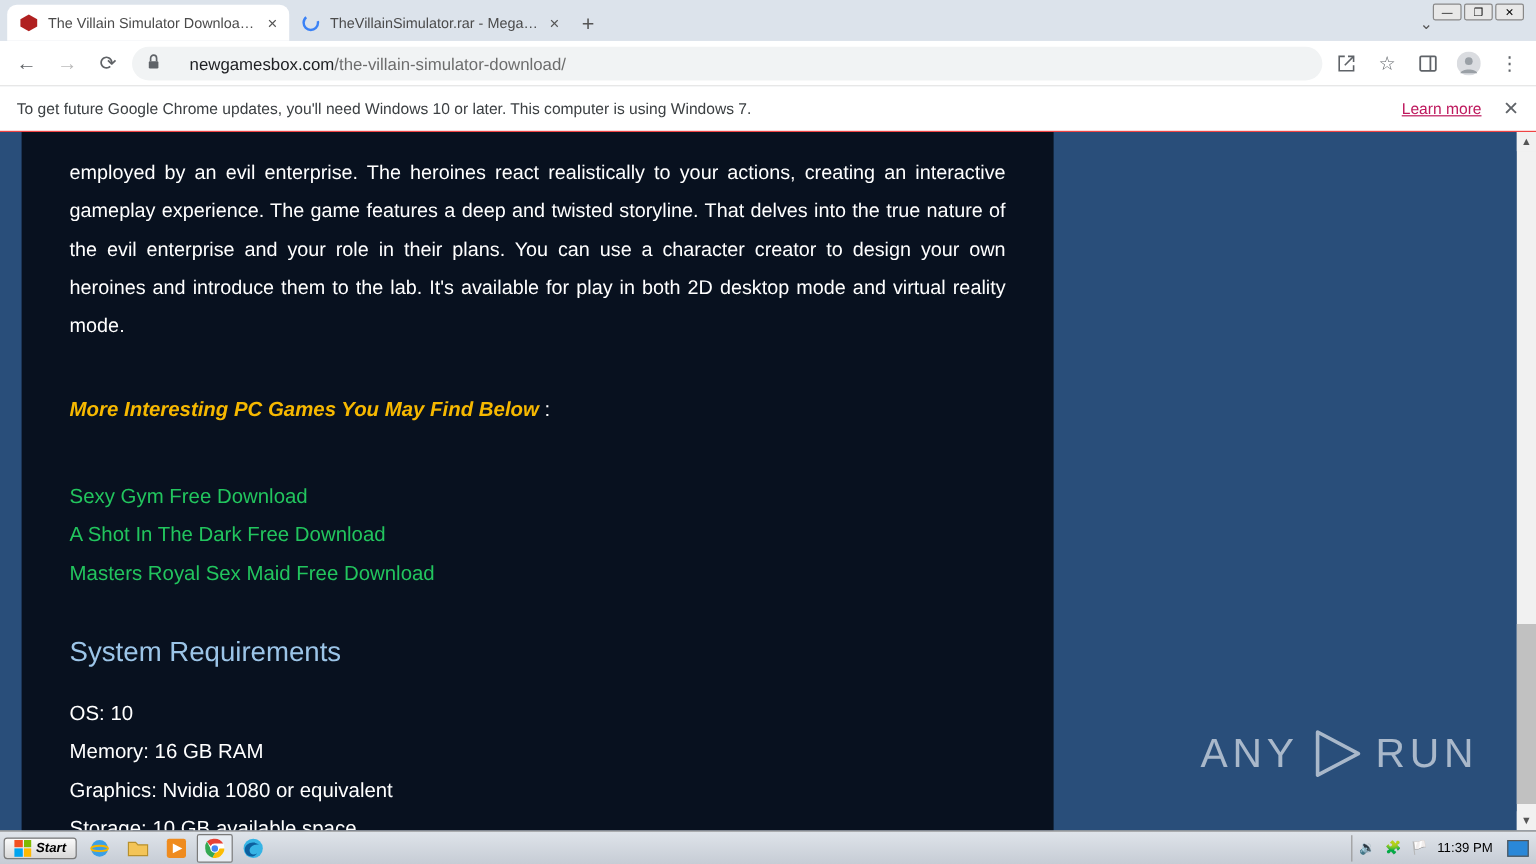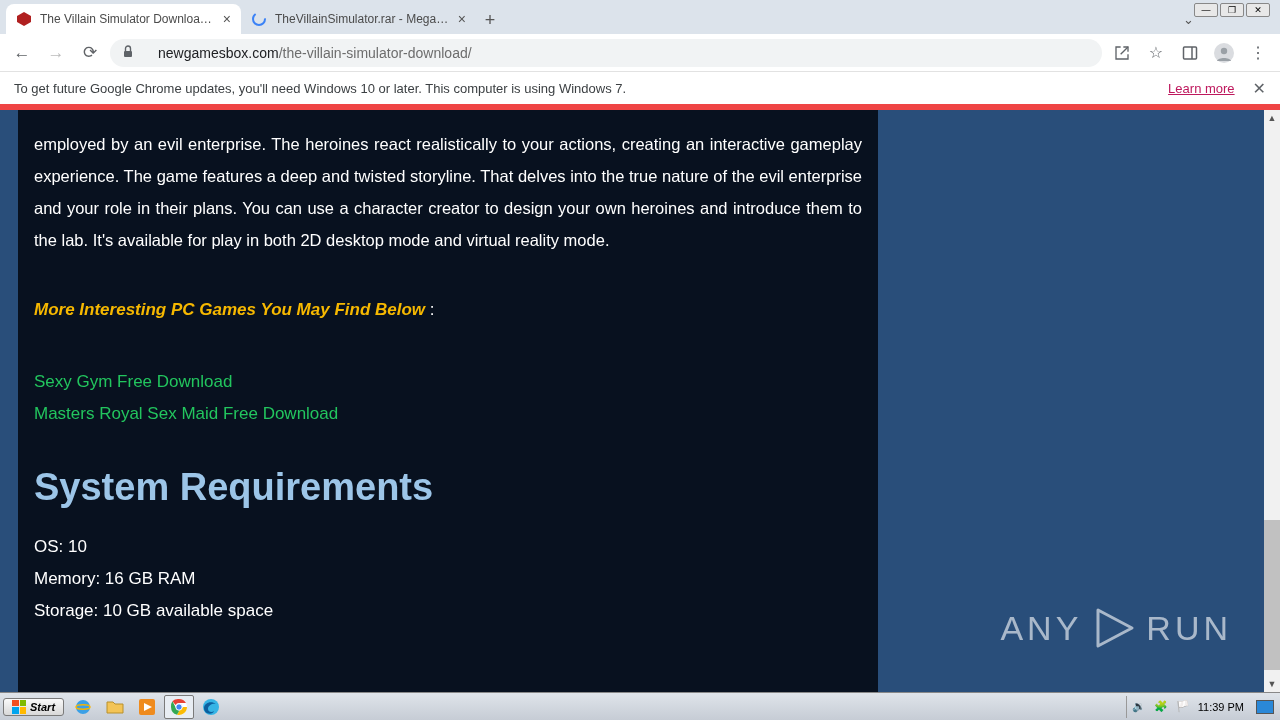--- a/index.html
+++ b/index.html
@@ -23,38 +23,38 @@
 .addrbar { height:38px; background:#fff; display:flex; align-items:center; padding:0 8px; gap:6px; border-bottom:1px solid #e2e2e2; }
 .nav-btn { width:28px; height:28px; display:flex; align-items:center; justify-content:center; color:#606367; font-size:17px; border-radius:50%; }
 .nav-btn.disabled { color:#bbb; }
 .urlbox { flex:1; height:28px; background:#f1f3f4; border-radius:14px; display:flex; align-items:center; padding:0 12px; gap:24px; font-size:14px; }
 .lock { color:#5f6368; font-size:12px; }
 .url-domain { color:#202124; }
 .url-path { color:#6d6d6d; }
 .rico { width:28px; height:28px; display:flex; align-items:center; justify-content:center; color:#5f6368; }
 
 
-.infobar { height:38px; background:#fff; border-bottom:6px solid #ef4444; display:flex; align-items:center; padding:0 14px; font-size:13px; color:#3c4043; justify-content:space-between; }
+.infobar { height:38px; background:#fff; border-bottom:1px solid #ef4444; display:flex; align-items:center; padding:0 14px; font-size:13px; color:#3c4043; justify-content:space-between; }
 .infobar .learn { color:#be185d; text-decoration:underline; margin-right:18px; }
 .infobar .dismiss { color:#5f6368; font-size:16px; }
 .info-right { display:flex; align-items:center; }
 
 
 .viewport { position:absolute; top:110px; left:0; right:0; bottom:28px; background:#294e7a; overflow:hidden; }
 .scrolltrack { position:absolute; right:0; top:0; bottom:0; width:16px; background:#f1f1f1; }
 .scrollthumb { position:absolute; right:0; width:16px; background:#c1c1c1; }
 .scrollarrow { position:absolute; right:0; width:16px; height:16px; font-size:9px; color:#555; text-align:center; line-height:16px; background:#f1f1f1; }
 
-.article { position:absolute; left:18px; top:0; width:860px; bottom:0; background:#08111f; padding:0 16px; color:#fff; }
+.article { position:absolute; left:18px; top:0; width:860px; bottom:0; background:#08111f; padding:0 40px; color:#fff; }
 .body-text { font-size:16.5px; line-height:32px; text-align:justify; }
 .more-hdr { font-size:17px; font-weight:bold; font-style:italic; color:#f6b800; margin-top:44px; }
 .more-colon { color:#fff; font-style:normal; font-weight:normal; }
 .links { margin-top:46px; }
 .links div { font-size:17px; color:#22c55e; line-height:32px; }
-.sysreq { color:#9cc5e8; font-size:38px; font-weight:bold; margin-top:36px; margin-bottom:22px; }
+.sysreq { color:#9cc5e8; font-size:23px; font-weight:normal; margin-top:36px; margin-bottom:22px; }
 .req-line { font-size:17px; line-height:32px; }
 
 .watermark { position:absolute; right:48px; bottom:42px; display:flex; align-items:center; gap:10px; color:rgba(255,255,255,0.6); font-size:34px; letter-spacing:4px; font-weight:300; }
 .wm-tri { width:44px; height:44px; }
 
 
 .taskbar { position:absolute; bottom:0; left:0; right:0; height:28px; background:linear-gradient(#dfe4ea,#c6ccd5); border-top:1px solid #888; display:flex; align-items:center; }
 .start { height:18px; padding:0 8px; margin:0 3px; border:1px solid #7a7a7a; border-radius:3px; background:linear-gradient(#fafafa,#d8d8d8); display:flex; align-items:center; gap:4px; font-size:11px; font-weight:bold; font-style:italic; }
 .start-logo { width:14px; height:14px; display:grid; grid-template-columns:1fr 1fr; grid-template-rows:1fr 1fr; gap:1px; }
 .start-logo span:nth-child(1){background:#f25022;} .start-logo span:nth-child(2){background:#7fba00;} .start-logo span:nth-child(3){background:#00a4ef;} .start-logo span:nth-child(4){background:#ffb900;}
@@ -140,25 +140,27 @@
   </div>
 </div>
 
 <div class="viewport">
   <div class="article">
     <div style="height:18px"></div>
     <div class="body-text">employed by an evil enterprise. The heroines react realistically to your actions, creating an interactive gameplay experience. The game features a deep and twisted storyline. That delves into the true nature of the evil enterprise and your role in their plans. You can use a character creator to design your own heroines and introduce them to the lab. It's available for play in both 2D desktop mode and virtual reality mode.</div>
     <div class="more-hdr"><span>More Interesting PC Games You May Find Below</span> <span class="more-colon">:</span></div>
     <div class="links">
       <div>Sexy Gym Free Download</div>
+      <div>A Shot In The Dark Free Download</div>
       <div>Masters Royal Sex Maid Free Download</div>
     </div>
     <div class="sysreq">System Requirements</div>
     <div class="req-line">OS: 10</div>
     <div class="req-line">Memory: 16 GB RAM</div>
+    <div class="req-line">Graphics: Nvidia 1080 or equivalent</div>
     <div class="req-line">Storage: 10 GB available space</div>
   </div>
 
   <div class="watermark">
     <span>ANY</span>
     <svg class="wm-tri" viewBox="0 0 44 44">
         <polygon points="6,4 40,22 6,40" fill="none" stroke="rgba(255,255,255,0.6)" stroke-width="3" stroke-linejoin="round"></polygon>
       </svg>
     <span>RUN</span>
   </div>

